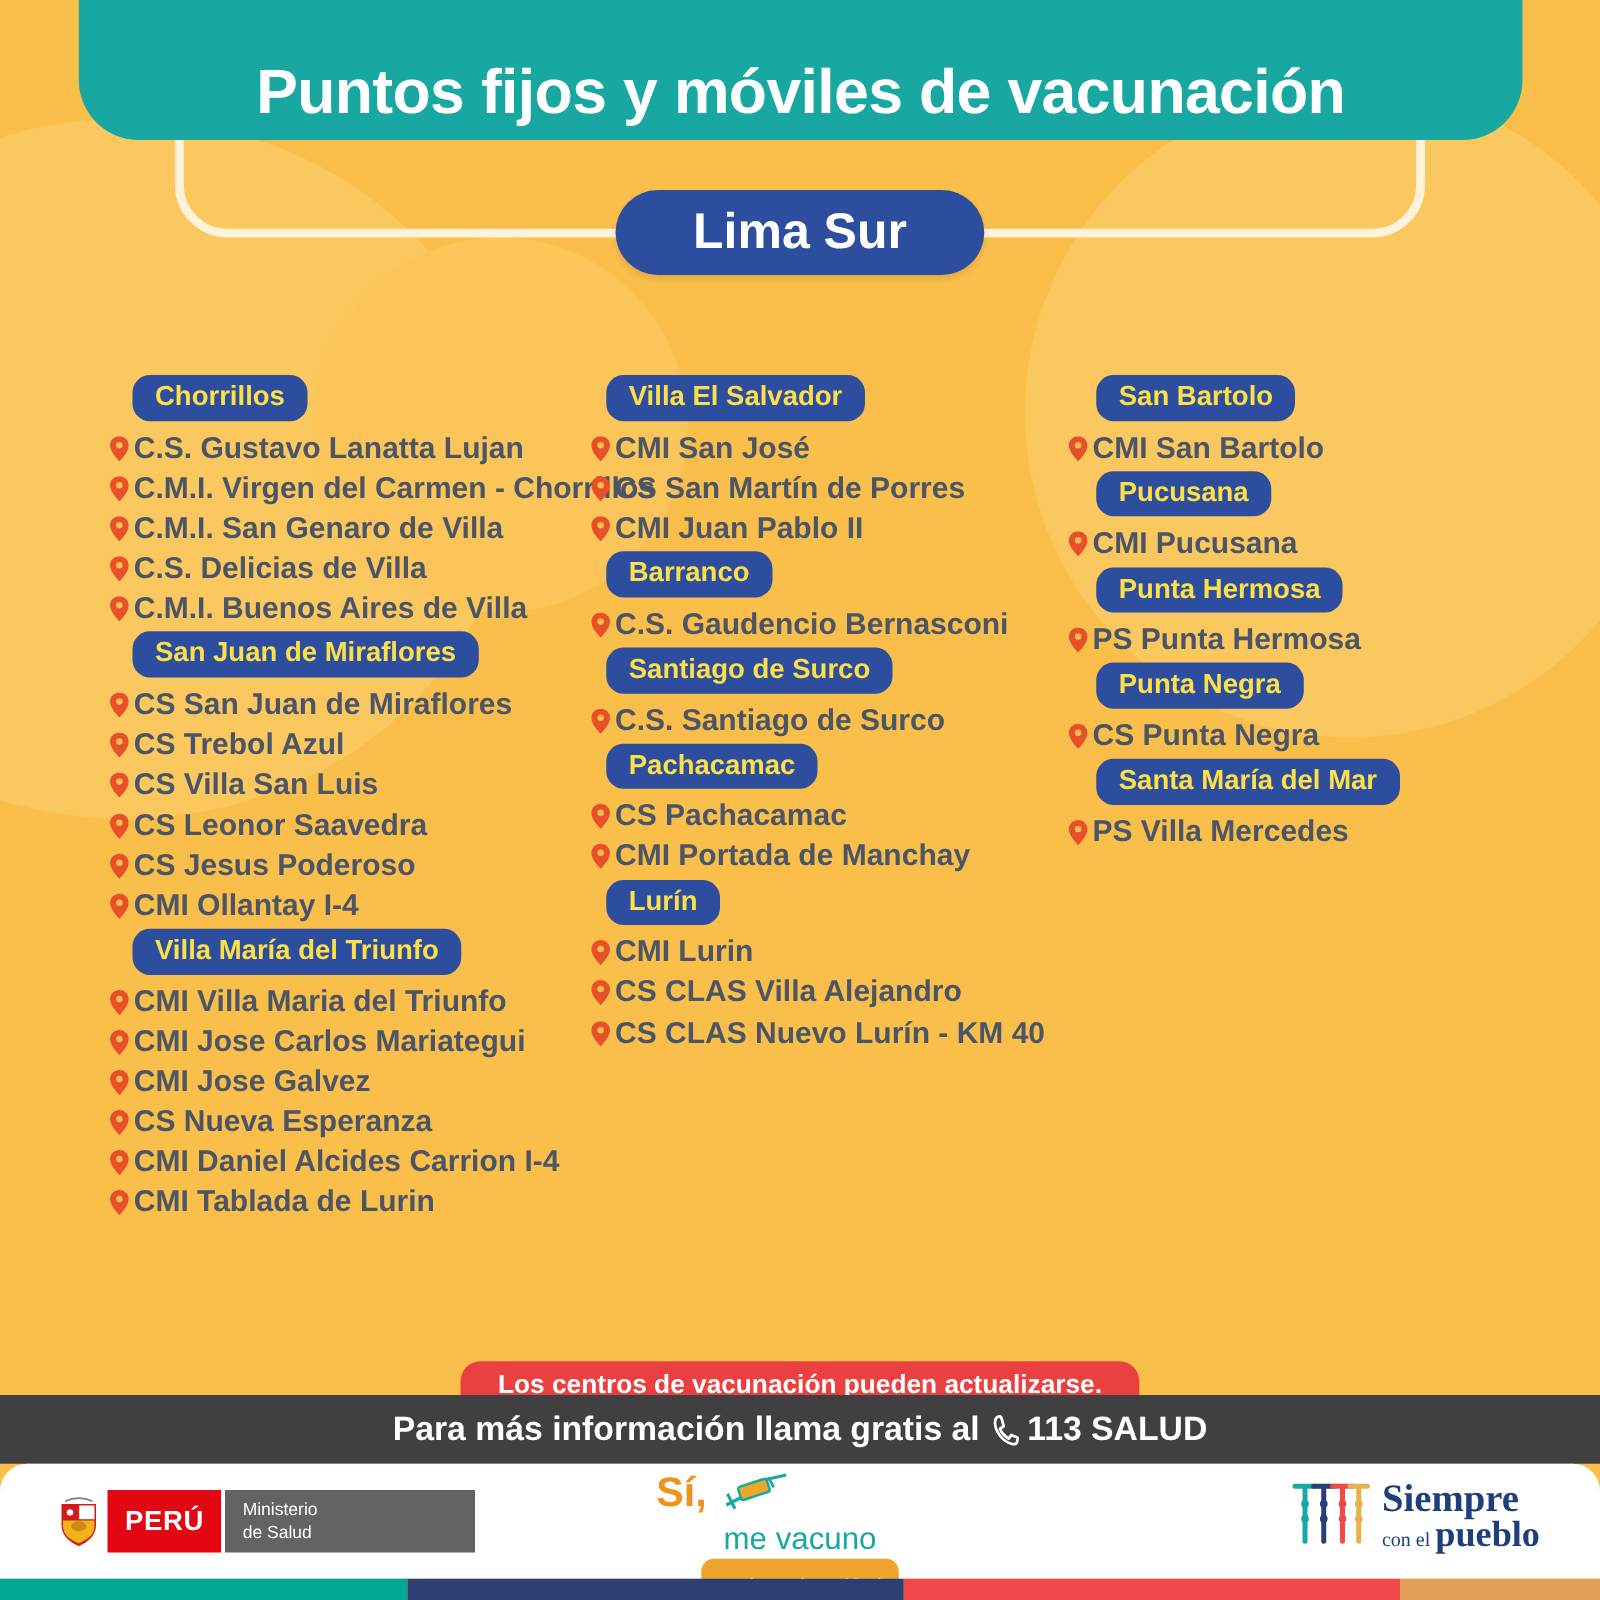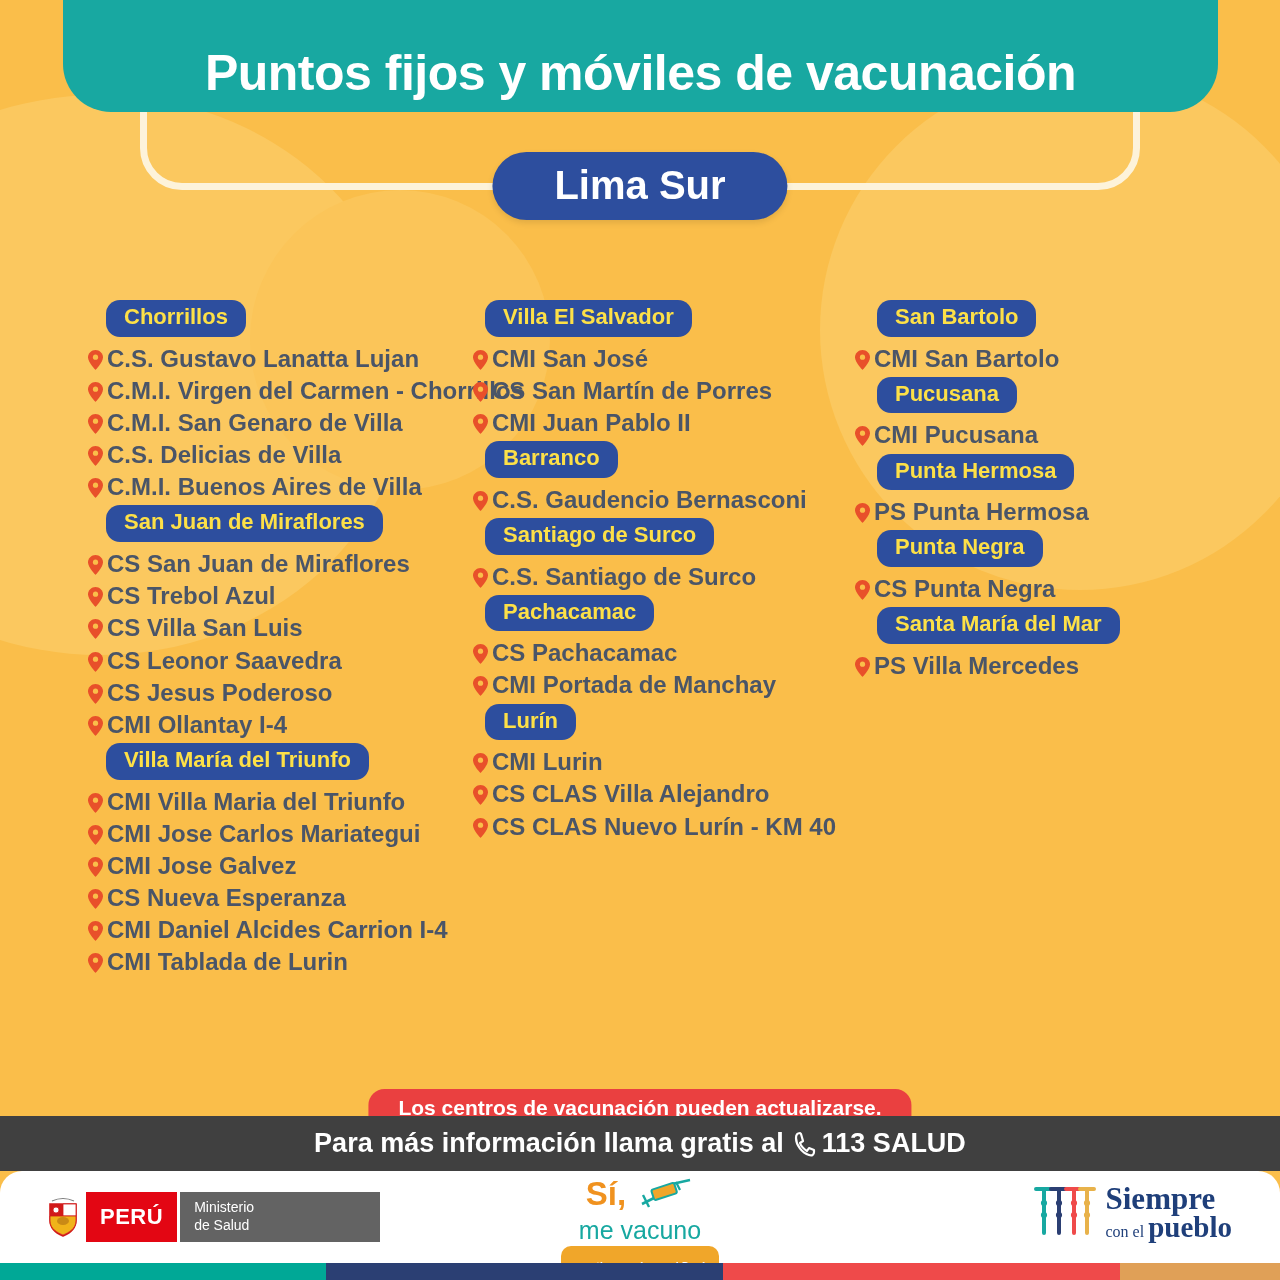--- a/index.html
+++ b/index.html
@@ -110,21 +110,21 @@
   .minsa-text{
     background:#636363;color:#fff;display:flex;flex-direction:column;
     justify-content:center;padding:0 16px 0 14px;width:170px;
     font-size:14px;line-height:1.28;
   }
 
   .sivacuno{
     position:absolute;left:50%;transform:translateX(-50%);
     top:1178px;text-align:center;width:230px;
   }
-  .sv-row{display:flex;align-items:flex-start;justify-content:center;}
+  .sv-row{display:flex;align-items:flex-start;justify-content:flex-start;}
   .sv-si{color:#f0921f;font-size:33px;font-weight:bold;line-height:.95;}
   .sv-me{color:#17a8a1;font-size:25px;font-weight:normal;line-height:1;margin-top:-2px;}
   .sv-tag{
     display:inline-block;background:#f0a62a;color:#fff;
     border-radius:10px;padding:14px 14px 3px;margin-top:3px;
     font-size:11px;font-weight:bold;font-style:italic;
   }
 
   .siempre{
     position:absolute;right:48px;top:1183px;

